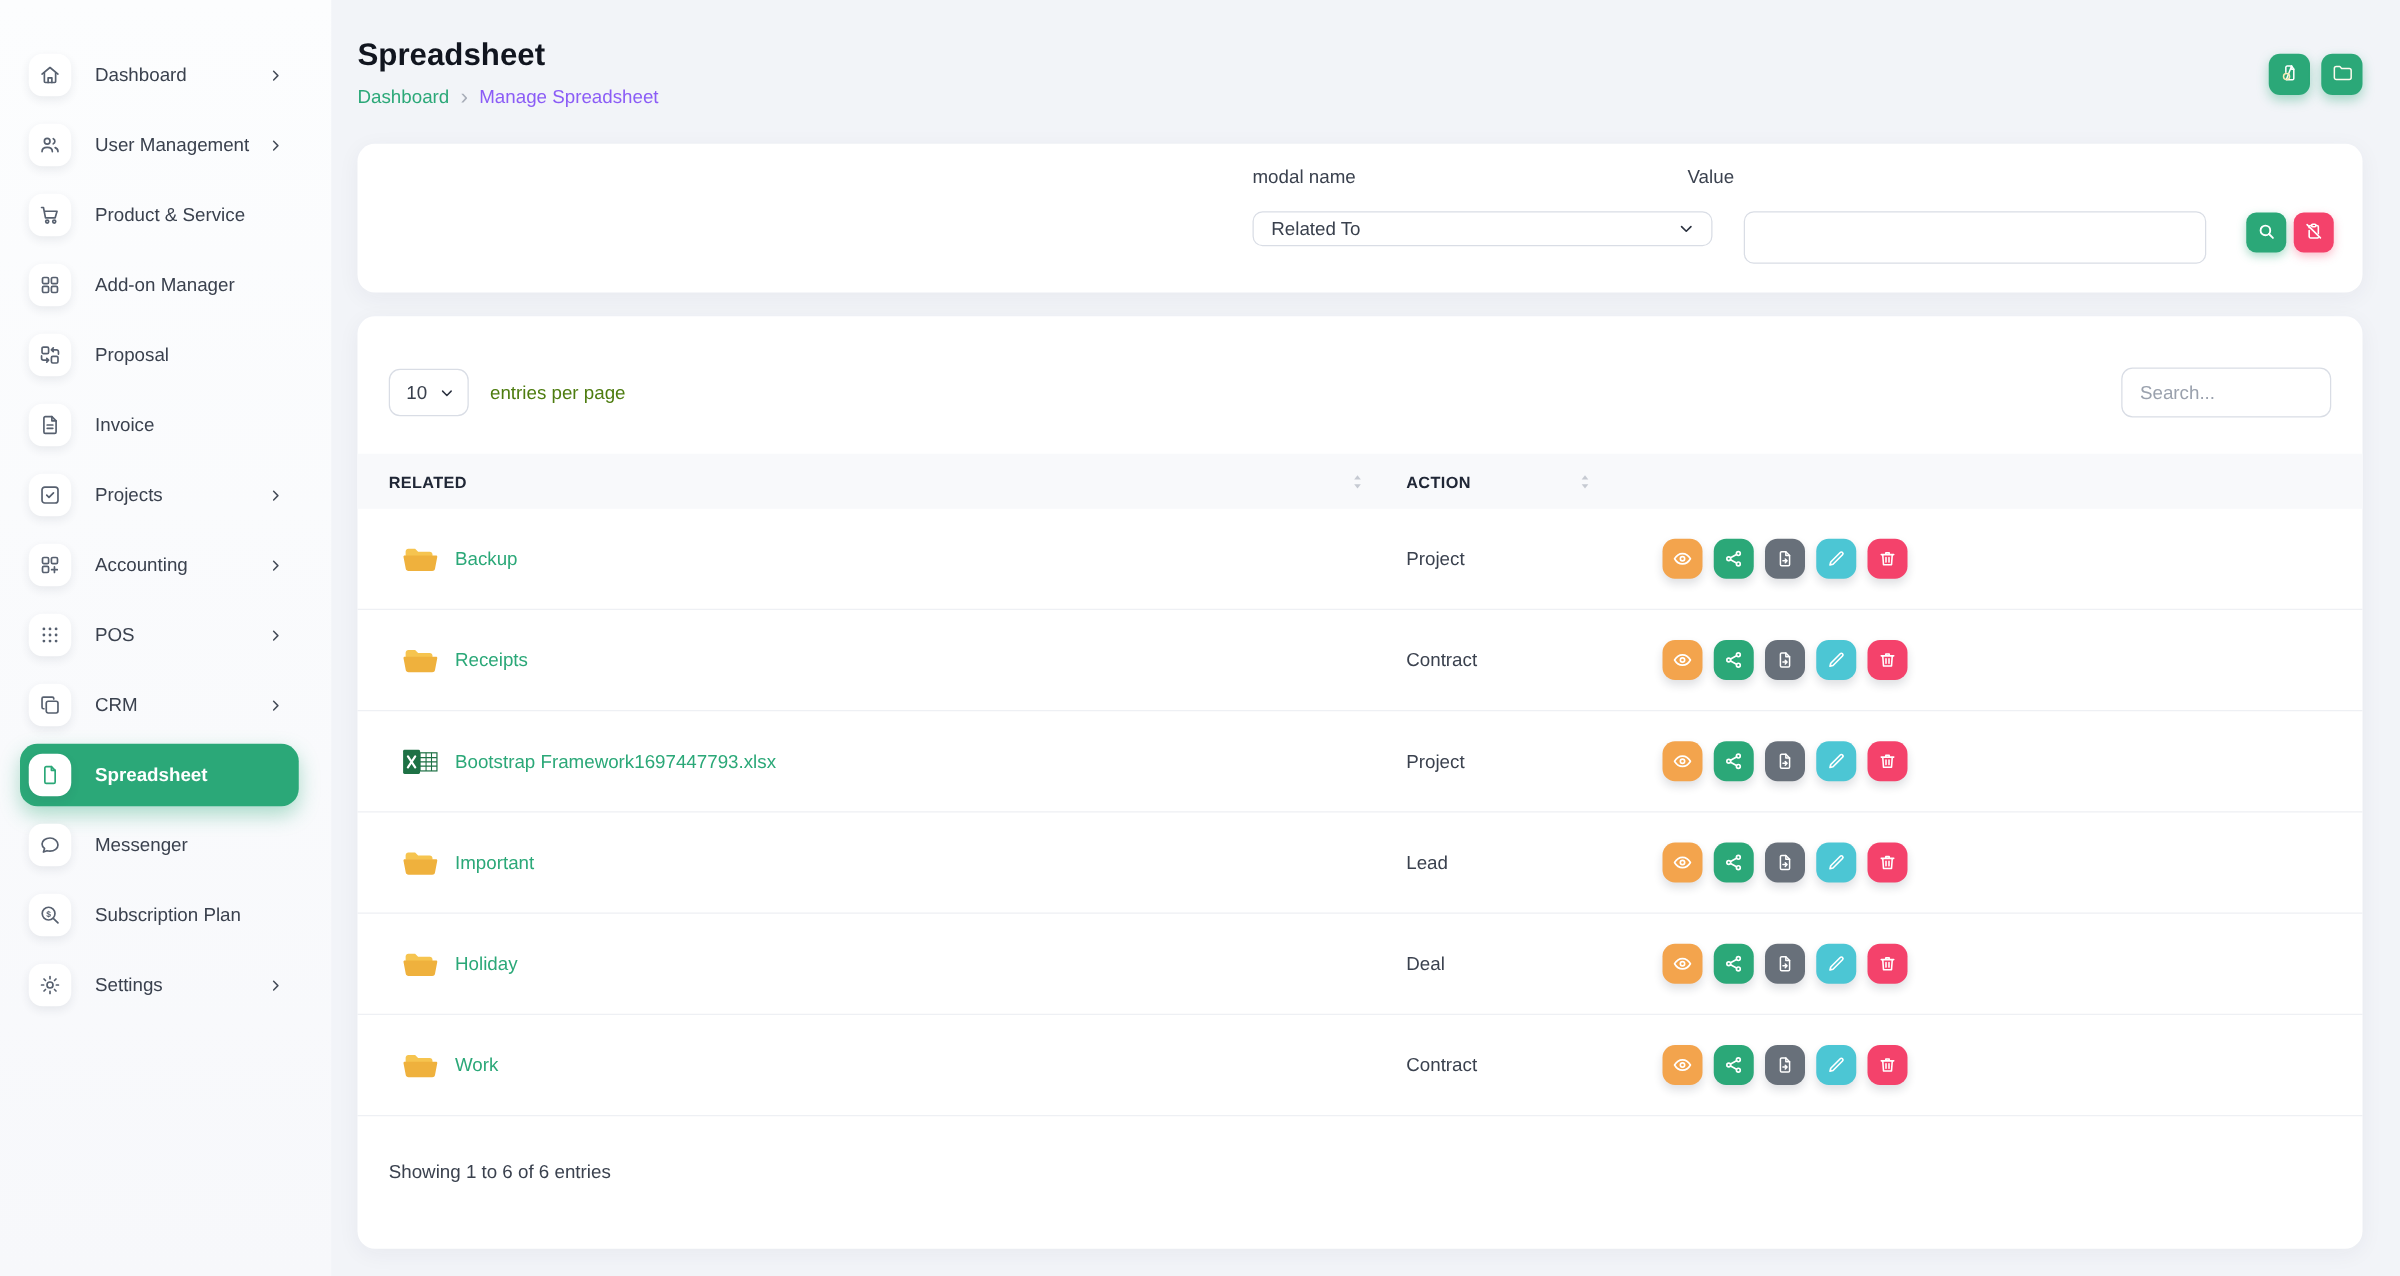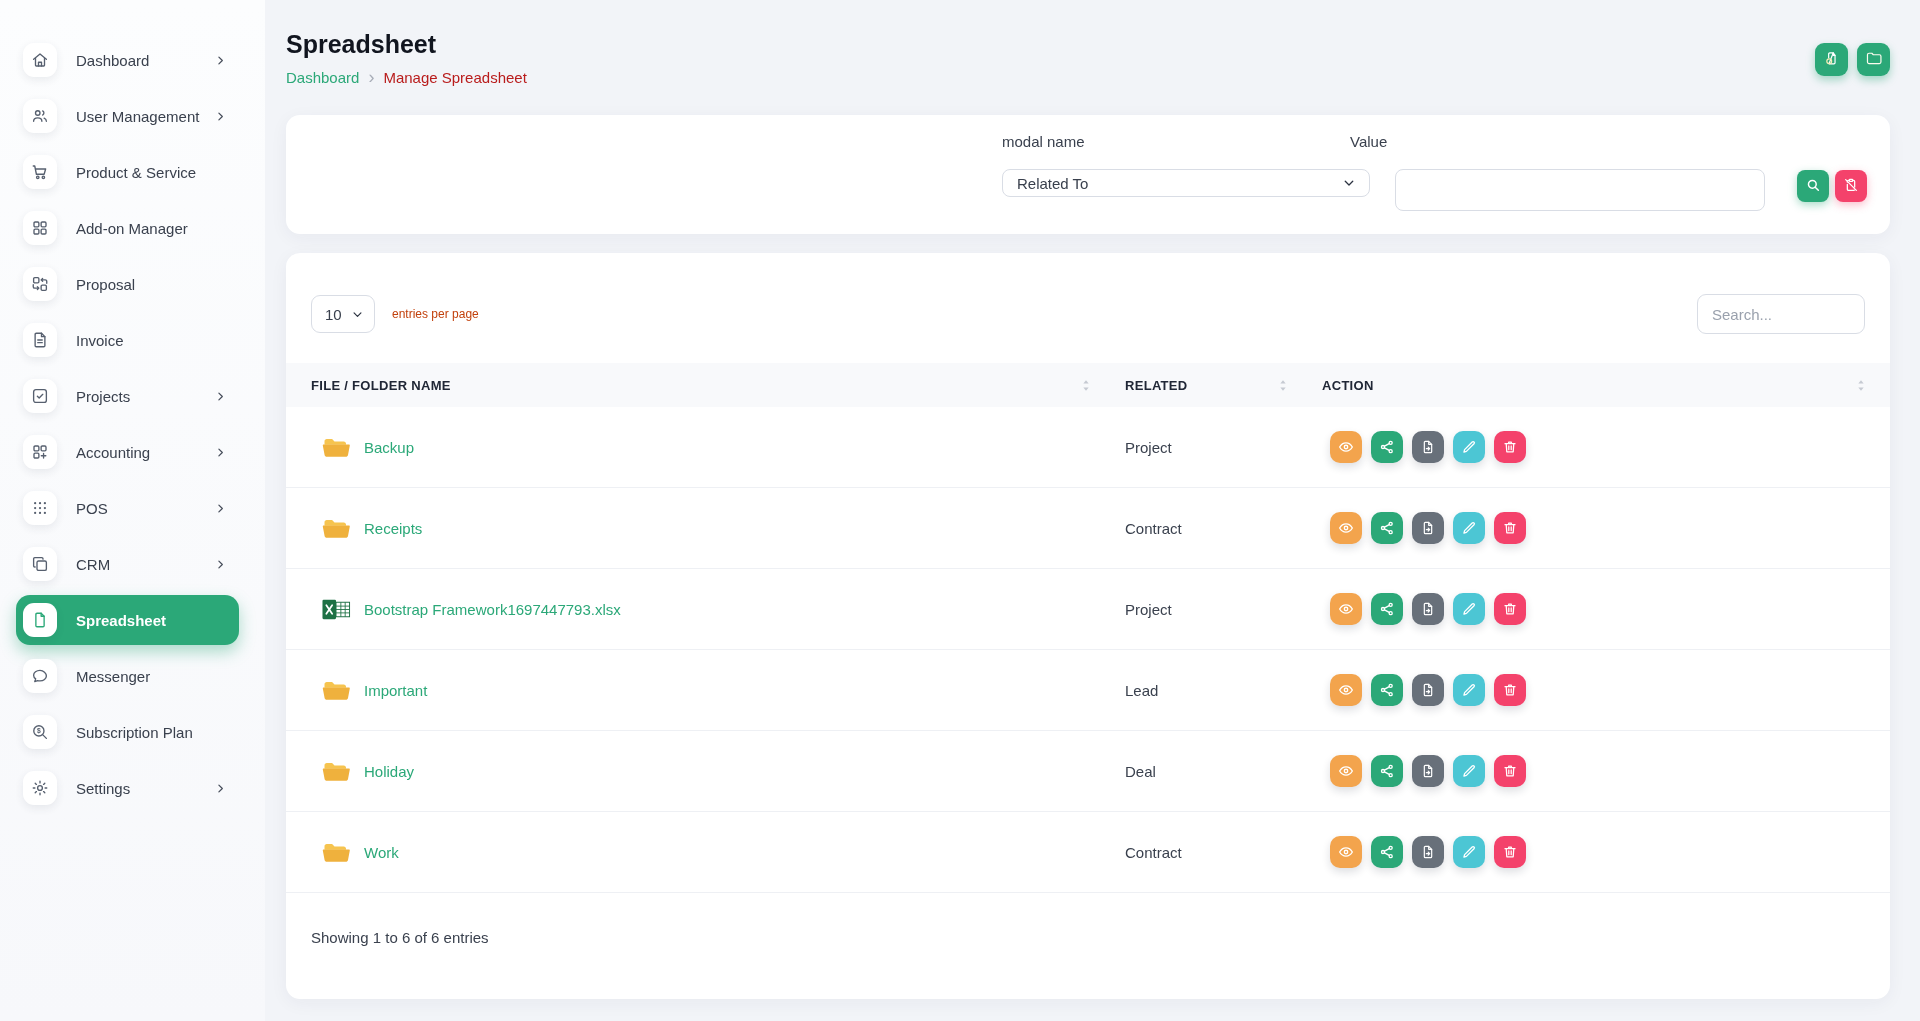--- a/index.html
+++ b/index.html
@@ -36,21 +36,21 @@
   .side-item.active .icon-box { color:#2ba878; }
   .side-item.active .side-label { color:#fff; font-weight:700; }
 
   
   .main { flex:1; padding:30px 30px 0 21px; }
   .page-head { display:flex; justify-content:space-between; align-items:flex-start; }
   .page-title { margin:0; font-size:25px; font-weight:700; color:#11151f; }
   .breadcrumb { margin-top:9px; font-size:15px; display:flex; align-items:center; gap:9px; }
   .bc-link { color:#2ba878; text-decoration:none; cursor:pointer; }
   .bc-sep { color:#a8adb8; font-size:18px; line-height:1; }
-  .bc-cur { color:#b91c1c; }
+  .bc-cur { color:#8b5cf6; }
   .head-actions { display:flex; gap:9px; margin-top:13px; }
   .hbtn {
     width:33px; height:33px; border:none; border-radius:9px; background:#2ba878;
     display:flex; align-items:center; justify-content:center; cursor:pointer;
     box-shadow:0 4px 9px rgba(43,168,120,.4); padding:0;
   }
   .hbtn svg { width:17px; height:17px; }
 
   .card { background:#fff; border-radius:14px; box-shadow:0 4px 18px rgba(35,45,70,.05); }
 
@@ -86,21 +86,21 @@
   
   .table-card { margin-top:19px; padding:0 25px 53px; }
   .table-controls { display:flex; align-items:center; padding-top:41px; }
   .mini-select {
     width:64px; height:38px; border:1px solid #d9dde5; border-radius:9px; background:#fff;
     display:flex; align-items:center; justify-content:space-between;
     padding:0 11px 0 13px; font-size:15px; color:#39404d; cursor:pointer;
   }
   .mini-select .chev { display:flex; color:#2b3240; }
   .mini-select .chev svg { width:11px; height:11px; }
-  .entries-label { margin-left:17px; font-size:12px; color:#c2410c; }
+  .entries-label { margin-left:17px; font-size:15px; color:#4d7c0f; }
   .search-input { margin-left:auto; width:168px; height:40px; border-radius:9px; }
 
   .table-wrap { margin:29px -25px 0; }
   .thead, .trow { display:grid; grid-template-columns:814px 197px 1fr; }
   .thead { background:#f8f9fb; height:44px; align-items:center; }
   .th {
     display:flex; align-items:center; justify-content:space-between;
     font-size:13px; font-weight:700; letter-spacing:.3px; color:#202736;
     text-transform:uppercase; padding:0 10px 0 25px; height:100%; cursor:pointer;
   }
@@ -384,29 +384,20 @@
                 <path d="M4.5 8.5l7.5 7.5 7.5-7.5"></path>
               </svg>
             </span>
         </div>
         <span class="entries-label">entries per page</span>
         <input class="text-input search-input" placeholder="Search..." style="">
       </div>
 
       <div class="table-wrap">
         <div class="thead">
-          <div class="th">
-            <span>FILE / FOLDER NAME</span>
-            <span class="sort-ic">
-                <svg viewBox="0 0 9 14">
-                  <path d="M4.5 1l3 3.8h-6z" fill="#c6cad2"></path>
-                  <path d="M4.5 13l-3-3.8h6z" fill="#c6cad2"></path>
-                </svg>
-              </span>
-          </div>
           <div class="th">
             <span>RELATED</span>
             <span class="sort-ic">
                 <svg viewBox="0 0 9 14">
                   <path d="M4.5 1l3 3.8h-6z" fill="#c6cad2"></path>
                   <path d="M4.5 13l-3-3.8h6z" fill="#c6cad2"></path>
                 </svg>
               </span>
           </div>
           <div class="th th-action">

